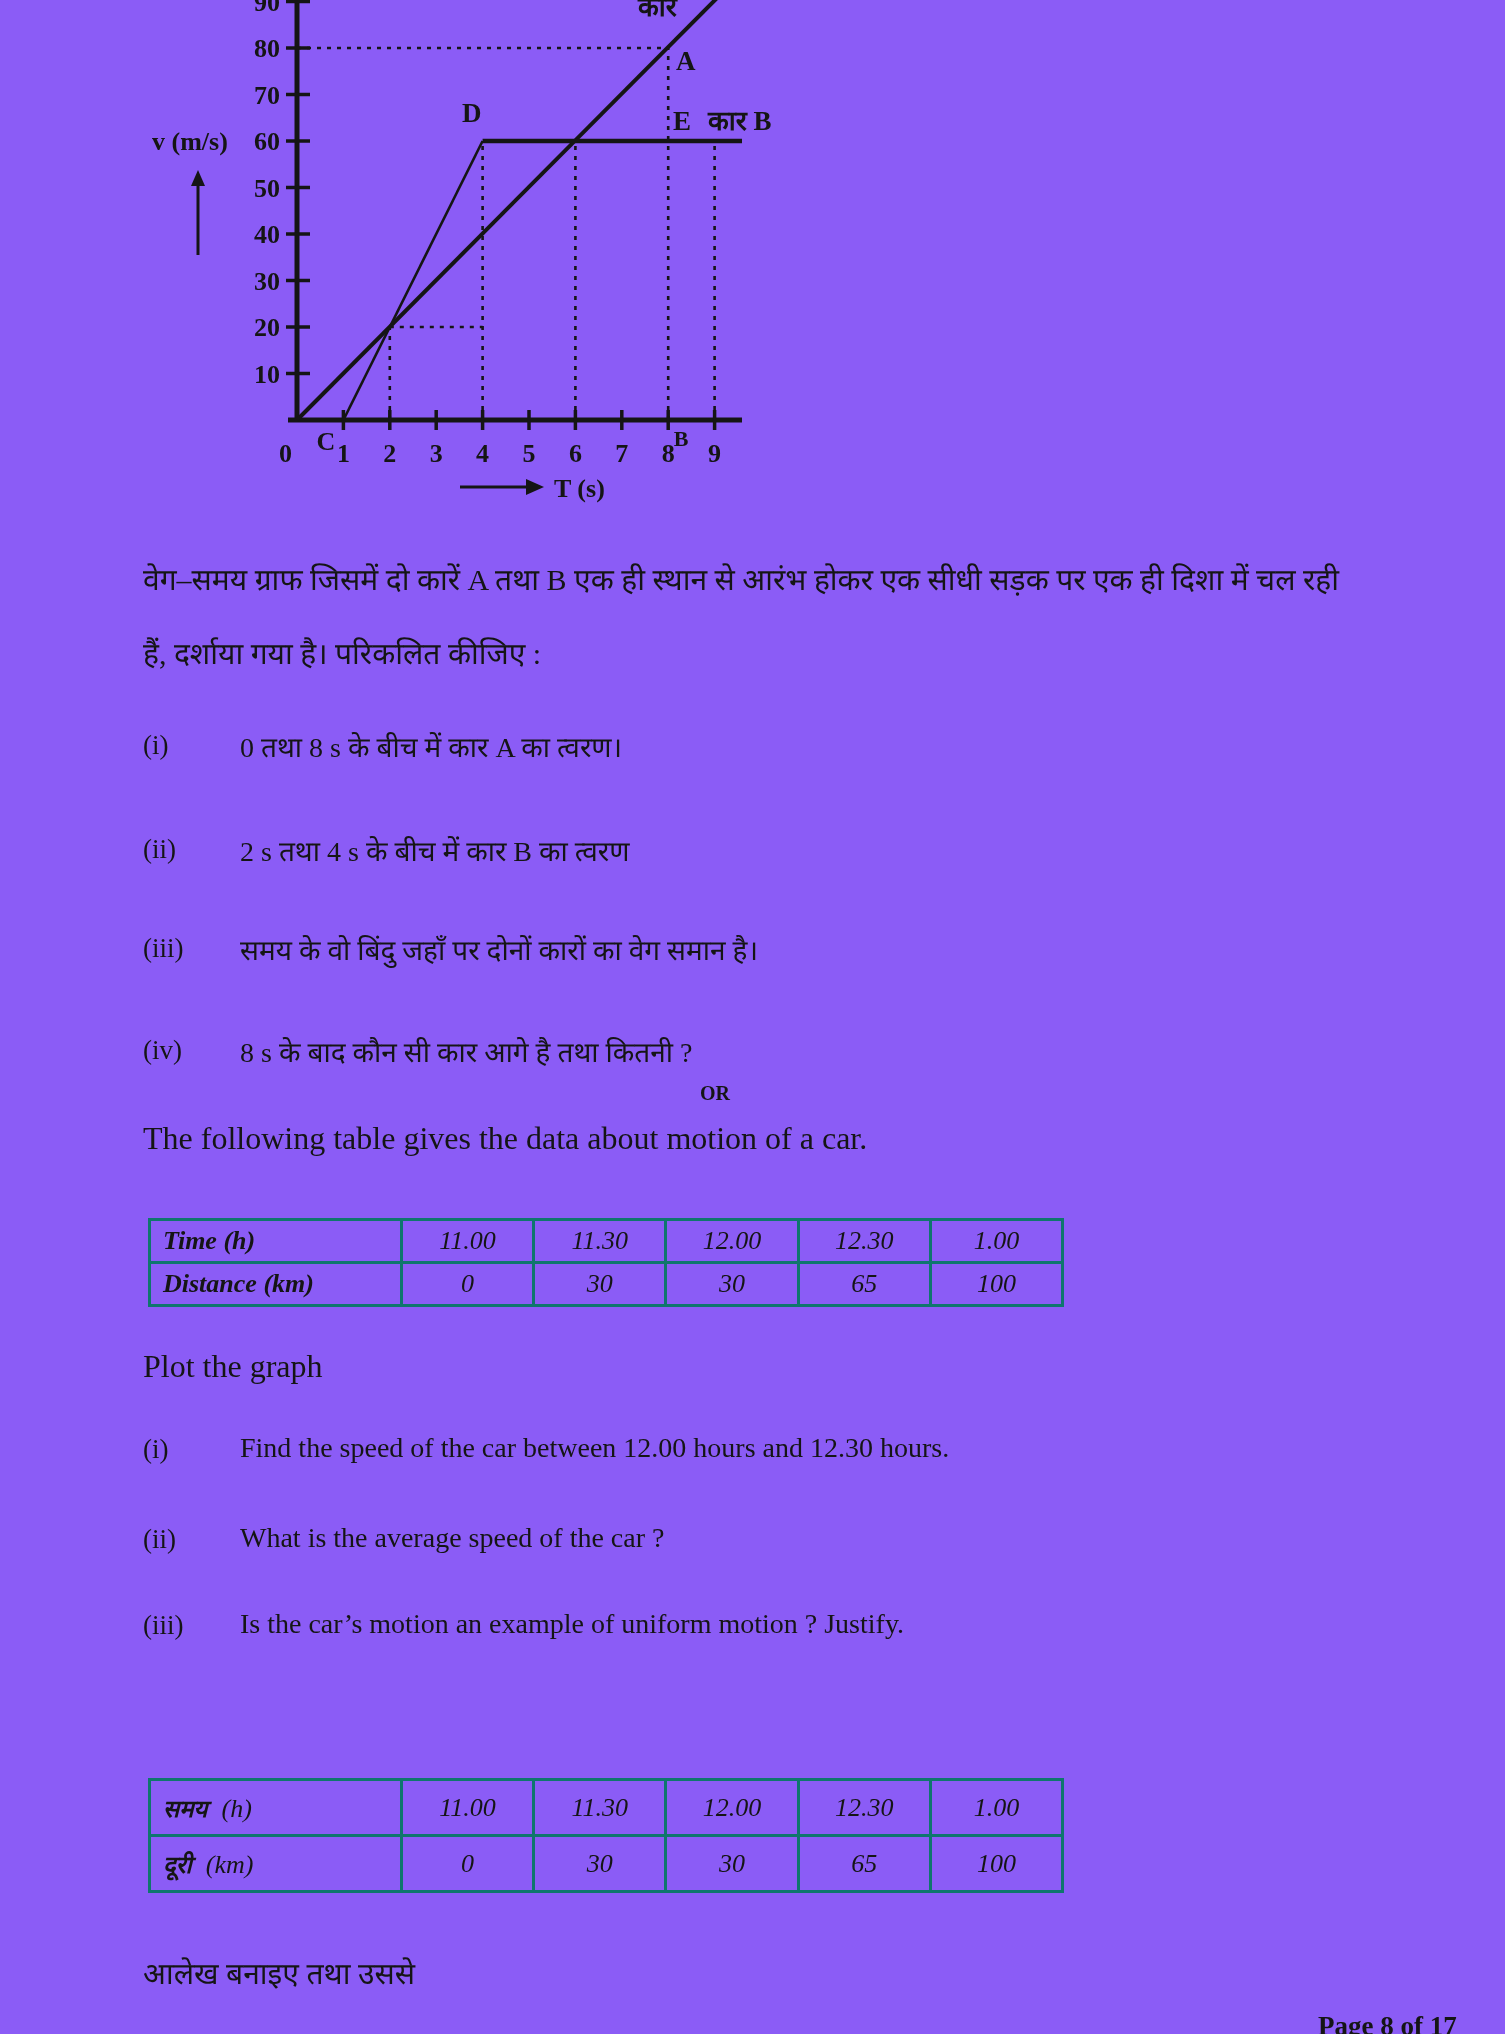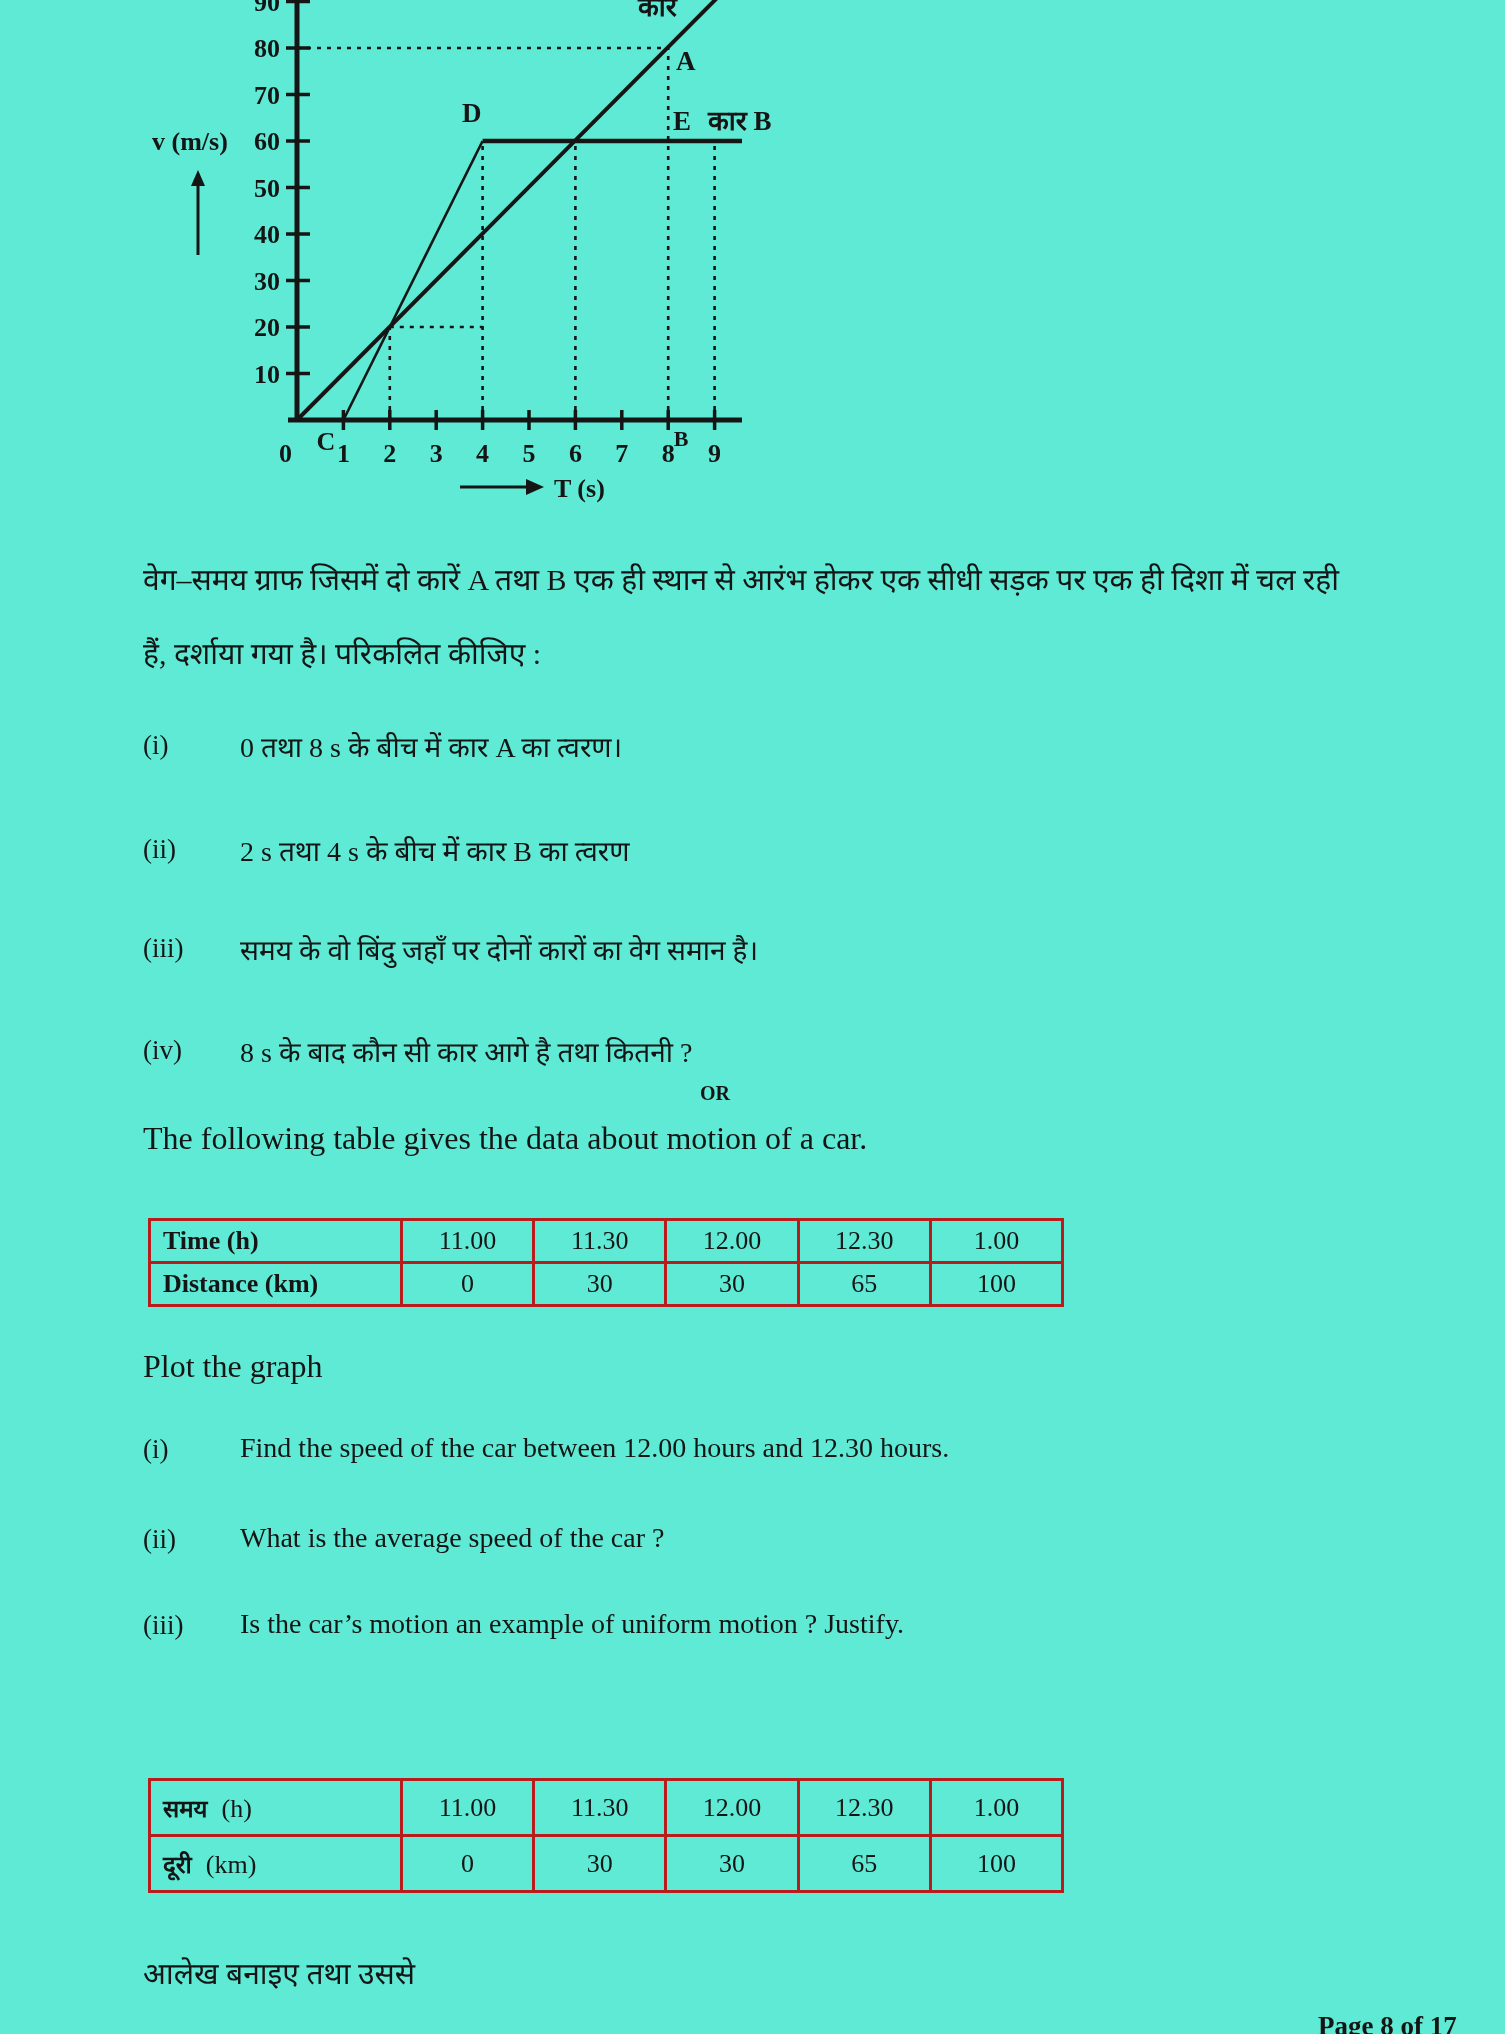--- a/index.html
+++ b/index.html
@@ -1,41 +1,42 @@
 <!DOCTYPE html>
 <html><head>
 <meta charset="utf-8">
 <style>
   html,body{margin:0;padding:0;background:#e8e8e8;}
   .page{
     position:relative;
     width:1505px;height:2034px;
-    background:#5eead4;
+    background:#8b5cf6;
     font-family:"Liberation Serif", serif;
     color:#151515;
     overflow:hidden;
   }
   .abs{position:absolute;}
   .hi{font-size:30px;}
   .qrow .qlabel{position:absolute;left:143px;font-size:27px;}
   .qrow .qtext{position:absolute;left:240px;font-size:28px;}
   .or-label{font-weight:bold;font-size:20px;text-align:left;width:200px;left:700px;}
   .heading-en{font-size:32px;}
   
   table.datatable{
     border-collapse:collapse;
     table-layout:fixed;
     width:916px;
   }
   table.datatable td{
-    border:3px solid #b91c1c;
+    border:3px solid #0f766e;
     font-size:26px;
     text-align:center;
     padding:0;
     overflow:hidden;
+    font-style:italic;
   }
   table.datatable td.hdr{
     text-align:left;
     padding-left:12px;
     font-weight:bold;
   }
   #table-en td{height:40px;}
   #table-hi td{height:53px;}
   #table-hi td.hdr .devn{font-size:24px;font-weight:bold;}
   #table-hi td.hdr .unit{font-weight:normal;font-size:26px;padding-left:14px;}

